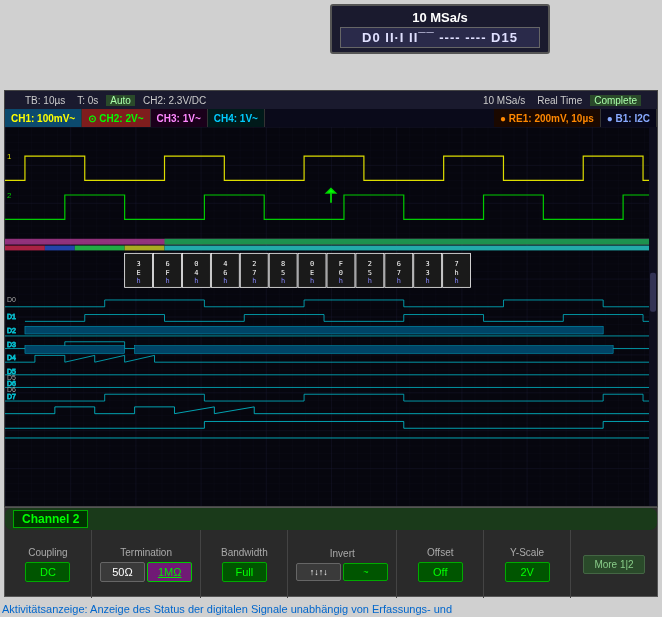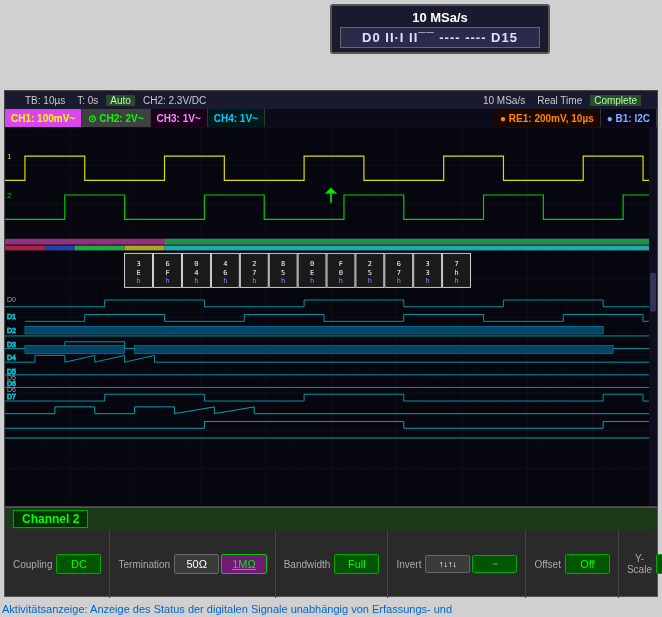--- a/index.html
+++ b/index.html
@@ -78,22 +78,22 @@
       background: #0a0a1a;
     }
     .ch-tab {
       padding: 1px 6px;
       font-size: 10px;
       font-weight: bold;
       border-right: 1px solid #333;
       display: flex;
       align-items: center;
     }
-    .ch1 { color: #ffff00; background: #d946ef; }
-    .ch2 { color: #00ff00; background: #404040; text-align: center; }
+    .ch1 { color: #ffff00; background: #0c4a6e; }
+    .ch2 { color: #00ff00; background: #7f1d1d; text-align: center; }
     .ch3 { color: #ff88ff; background: #1a001a; }
     .ch4 { color: #00ccff; background: #001a1a; }
     .ch-d { color: #ffffff; background: #1a1a2a; }
     .ch-re { color: #ff8800; background: #1a0800; }
     .ch-b { color: #88aaff; background: #08081a; }
 
     
     .waveform-area {
       position: absolute;
       top: 36px;
@@ -131,21 +131,21 @@
     }
 
     .controls-row {
       display: flex;
       height: 68px;
       align-items: stretch;
     }
 
     .control-group {
       display: flex;
-      flex-direction: row;
+      flex-direction: column;
       align-items: center;
       justify-content: center;
       border-right: 1px solid #444;
       padding: 4px 8px;
       gap: 4px;
       flex: 1;
     }
 
     .ctrl-label {
       color: #aaaaaa;

